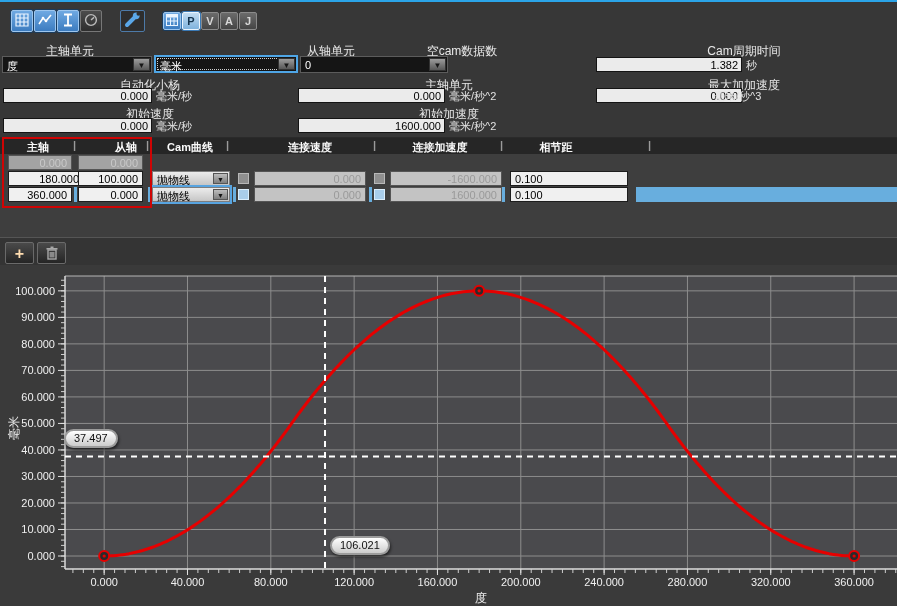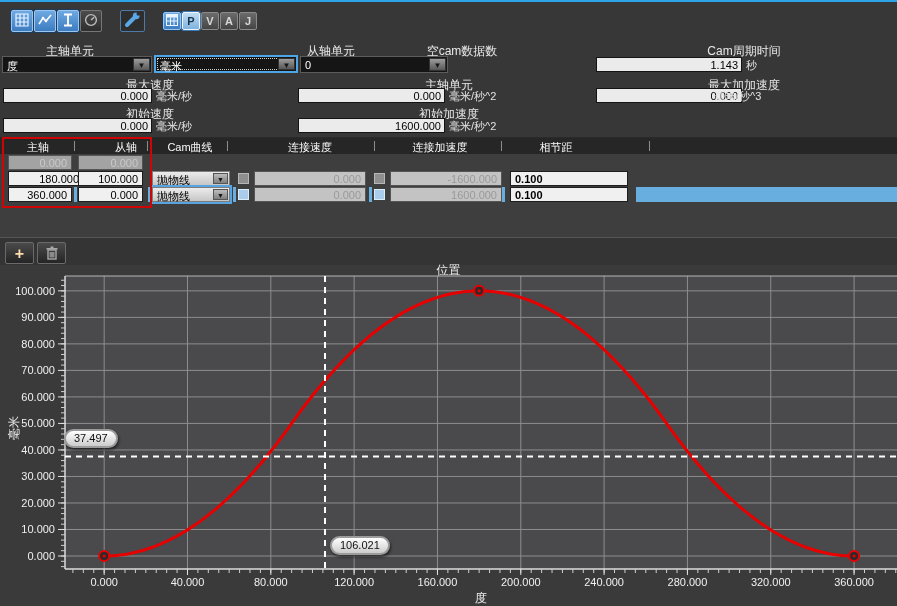--- a/index.html
+++ b/index.html
@@ -24,27 +24,27 @@
   .dd{position:absolute;height:17px;background:#151515;border:1px solid #5c5c5c;box-sizing:border-box;color:#fff;cursor:pointer;}
   .dd .val{position:absolute;left:4px;top:2px;font-size:11px;}
   .dd .arrow{position:absolute;right:1px;top:1px;bottom:1px;width:17px;background:linear-gradient(#9c9c9c,#575757);
              border:1px solid #333;box-sizing:border-box;color:#161616;font-size:8px;text-align:center;line-height:13px;}
   .dd.focus{border:2px solid #4fa6e6;outline:1px dotted #cfcfcf;outline-offset:-4px;}
   .inp{position:absolute;height:15px;background:#ebebeb;border:1px solid #141414;box-sizing:border-box;
        color:#000;font-size:11px;text-align:right;padding:1px 3px 0 0;cursor:text;}
   .unit{position:absolute;font-size:11px;color:#e2e2e2;white-space:nowrap;}
 
   
-  .thead{position:absolute;left:0;top:138px;width:897px;height:16px;background:#262626;}
+  .thead{position:absolute;left:0;top:138px;width:897px;height:16px;background:#262626;font-weight:bold;}
   .th{position:absolute;top:2px;font-size:11px;color:#fafafa;text-align:center;white-space:nowrap;}
   .tsep{position:absolute;top:1px;font-size:11px;color:#9a9a9a;}
   .trow{position:absolute;left:0;width:897px;height:15px;}
   .cinp{position:absolute;top:0;height:15px;box-sizing:border-box;background:#f0f0f0;border:1px solid #1d1d1d;
         font-size:11px;color:#000;text-align:right;padding:1px 4px 0 0;cursor:text;}
-  .cinp.left{text-align:left;padding:1px 0 0 4px;font-weight:bold;}
+  .cinp.left{text-align:left;padding:1px 0 0 4px;}
   .cdis{background:#a3a3a3;color:#c9c9c9;border-color:#555;}
   .cdis2{background:#c3c3c3;color:#9a9a9a;border-color:#555;}
   .cbx{position:absolute;top:2px;width:11px;height:11px;background:#8f8f8f;border:1px solid #b8b8b8;box-sizing:border-box;cursor:pointer;}
   .sel .cbx{background:#a9cdea;border-color:#dbeefc;}
   .tdd{position:absolute;top:0;height:15px;background:linear-gradient(#ececec,#c6c6c6);border:1px solid #7e7e7e;
        box-sizing:border-box;font-size:11px;color:#000;cursor:pointer;}
   .tdd .val{position:absolute;left:4px;top:1px;}
   .tdd .arrow{position:absolute;right:1px;top:1px;bottom:1px;width:15px;background:linear-gradient(#bdbdbd,#7f7f7f);
               border:1px solid #555;box-sizing:border-box;color:#141414;font-size:7px;text-align:center;line-height:11px;}
   .sel .tdd{box-shadow:0 0 0 2px #58a4e0;}
@@ -107,39 +107,39 @@
       <button class="tb letter sel" style="left: 182px; top: 12px; width: 18px; height: 18px;">P</button>
       <button class="tb letter off" style="left: 201px; top: 12px; width: 18px; height: 18px;">V</button>
       <button class="tb letter off" style="left: 220px; top: 12px; width: 18px; height: 18px;">A</button>
       <button class="tb letter off" style="left: 239px; top: 12px; width: 18px; height: 18px;">J</button>
     </div>
 
   <div class="flabel" style="left:20px;top:43px;width:100px">主轴单元</div>
   <div class="flabel" style="left:281px;top:43px;width:100px">从轴单元</div>
   <div class="flabel" style="left:402px;top:43px;width:120px">空cam数据数</div>
   <div class="flabel" style="left:684px;top:43px;width:120px">Cam周期时间</div>
-  <div class="flabel" style="left:100px;top:77px;width:100px">最大速度</div>
+  <div class="flabel" style="left:100px;top:77px;width:100px">自动化小杨</div>
   <div class="flabel" style="left:394px;top:77px;width:110px">主轴单元</div>
   <div class="flabel" style="left:684px;top:77px;width:120px">最大加加速度</div>
   <div class="flabel" style="left:100px;top:106px;width:100px">初始速度</div>
   <div class="flabel" style="left:394px;top:106px;width:110px">初始加速度</div>
 
   <div class="dd" style="left:2px;top:56px;width:150px">
     <span class="val">度</span>
     <span class="arrow">▼</span>
   </div>
   <div class="dd focus" style="left:154px;top:55px;width:144px;height:18px">
     <span class="val">毫米</span>
     <span class="arrow">▼</span>
   </div>
   <div class="dd" style="left:300px;top:56px;width:148px">
     <span class="val">0</span>
     <span class="arrow">▼</span>
   </div>
-  <div class="inp" style="left:596px;top:57px;width:146px">1.143</div>
+  <div class="inp" style="left:596px;top:57px;width:146px">1.382</div>
   <div class="unit" style="left:746px;top:58px">秒</div>
 
   <div class="inp" style="left:3px;top:88px;width:149px">0.000</div>
   <div class="unit" style="left:156px;top:89px">毫米/秒</div>
   <div class="inp" style="left:298px;top:88px;width:147px">0.000</div>
   <div class="unit" style="left:449px;top:89px">毫米/秒^2</div>
   <div class="inp" style="left:596px;top:88px;width:146px">0.000</div>
   <div class="unit" style="left:714px;top:89px">毫米/秒^3</div>
 
   <div class="inp" style="left:3px;top:118px;width:149px">0.000</div>
@@ -210,21 +210,20 @@
       <svg width="14" height="15" viewBox="0 0 14 15" style="margin-top:3px">
         <rect x="3" y="4" width="8" height="9" fill="none" stroke="#a8a8a8" stroke-width="1.4"></rect>
         <rect x="4.5" y="6" width="5" height="5.5" fill="#8a8a8a"></rect>
         <rect x="1.5" y="2" width="11" height="1.6" fill="#a8a8a8"></rect>
         <rect x="5.5" y="0.5" width="3" height="1.5" fill="#a8a8a8"></rect>
       </svg>
     </span>
   </button>
 
   <div class="chartbox">
-    <div class="ctitle">位置</div>
     <div class="ylab">毫米</div>
     <div class="xlab">度</div>
     <svg id="plot" width="897" height="341" viewBox="0 0 897 341">
         <rect x="65" y="11" width="832" height="293" fill="#4a4a4d"></rect>
         <line x1="65" x2="897" y1="291.00723981900455" y2="291.00723981900455" stroke="#8d8d8d" stroke-width="1"></line>
         <line x1="65" x2="897" y1="264.4914027149321" y2="264.4914027149321" stroke="#8d8d8d" stroke-width="1"></line>
         <line x1="65" x2="897" y1="237.97556561085975" y2="237.97556561085975" stroke="#8d8d8d" stroke-width="1"></line>
         <line x1="65" x2="897" y1="211.45972850678734" y2="211.45972850678734" stroke="#8d8d8d" stroke-width="1"></line>
         <line x1="65" x2="897" y1="184.94389140271494" y2="184.94389140271494" stroke="#8d8d8d" stroke-width="1"></line>
         <line x1="65" x2="897" y1="158.42805429864254" y2="158.42805429864254" stroke="#8d8d8d" stroke-width="1"></line>

